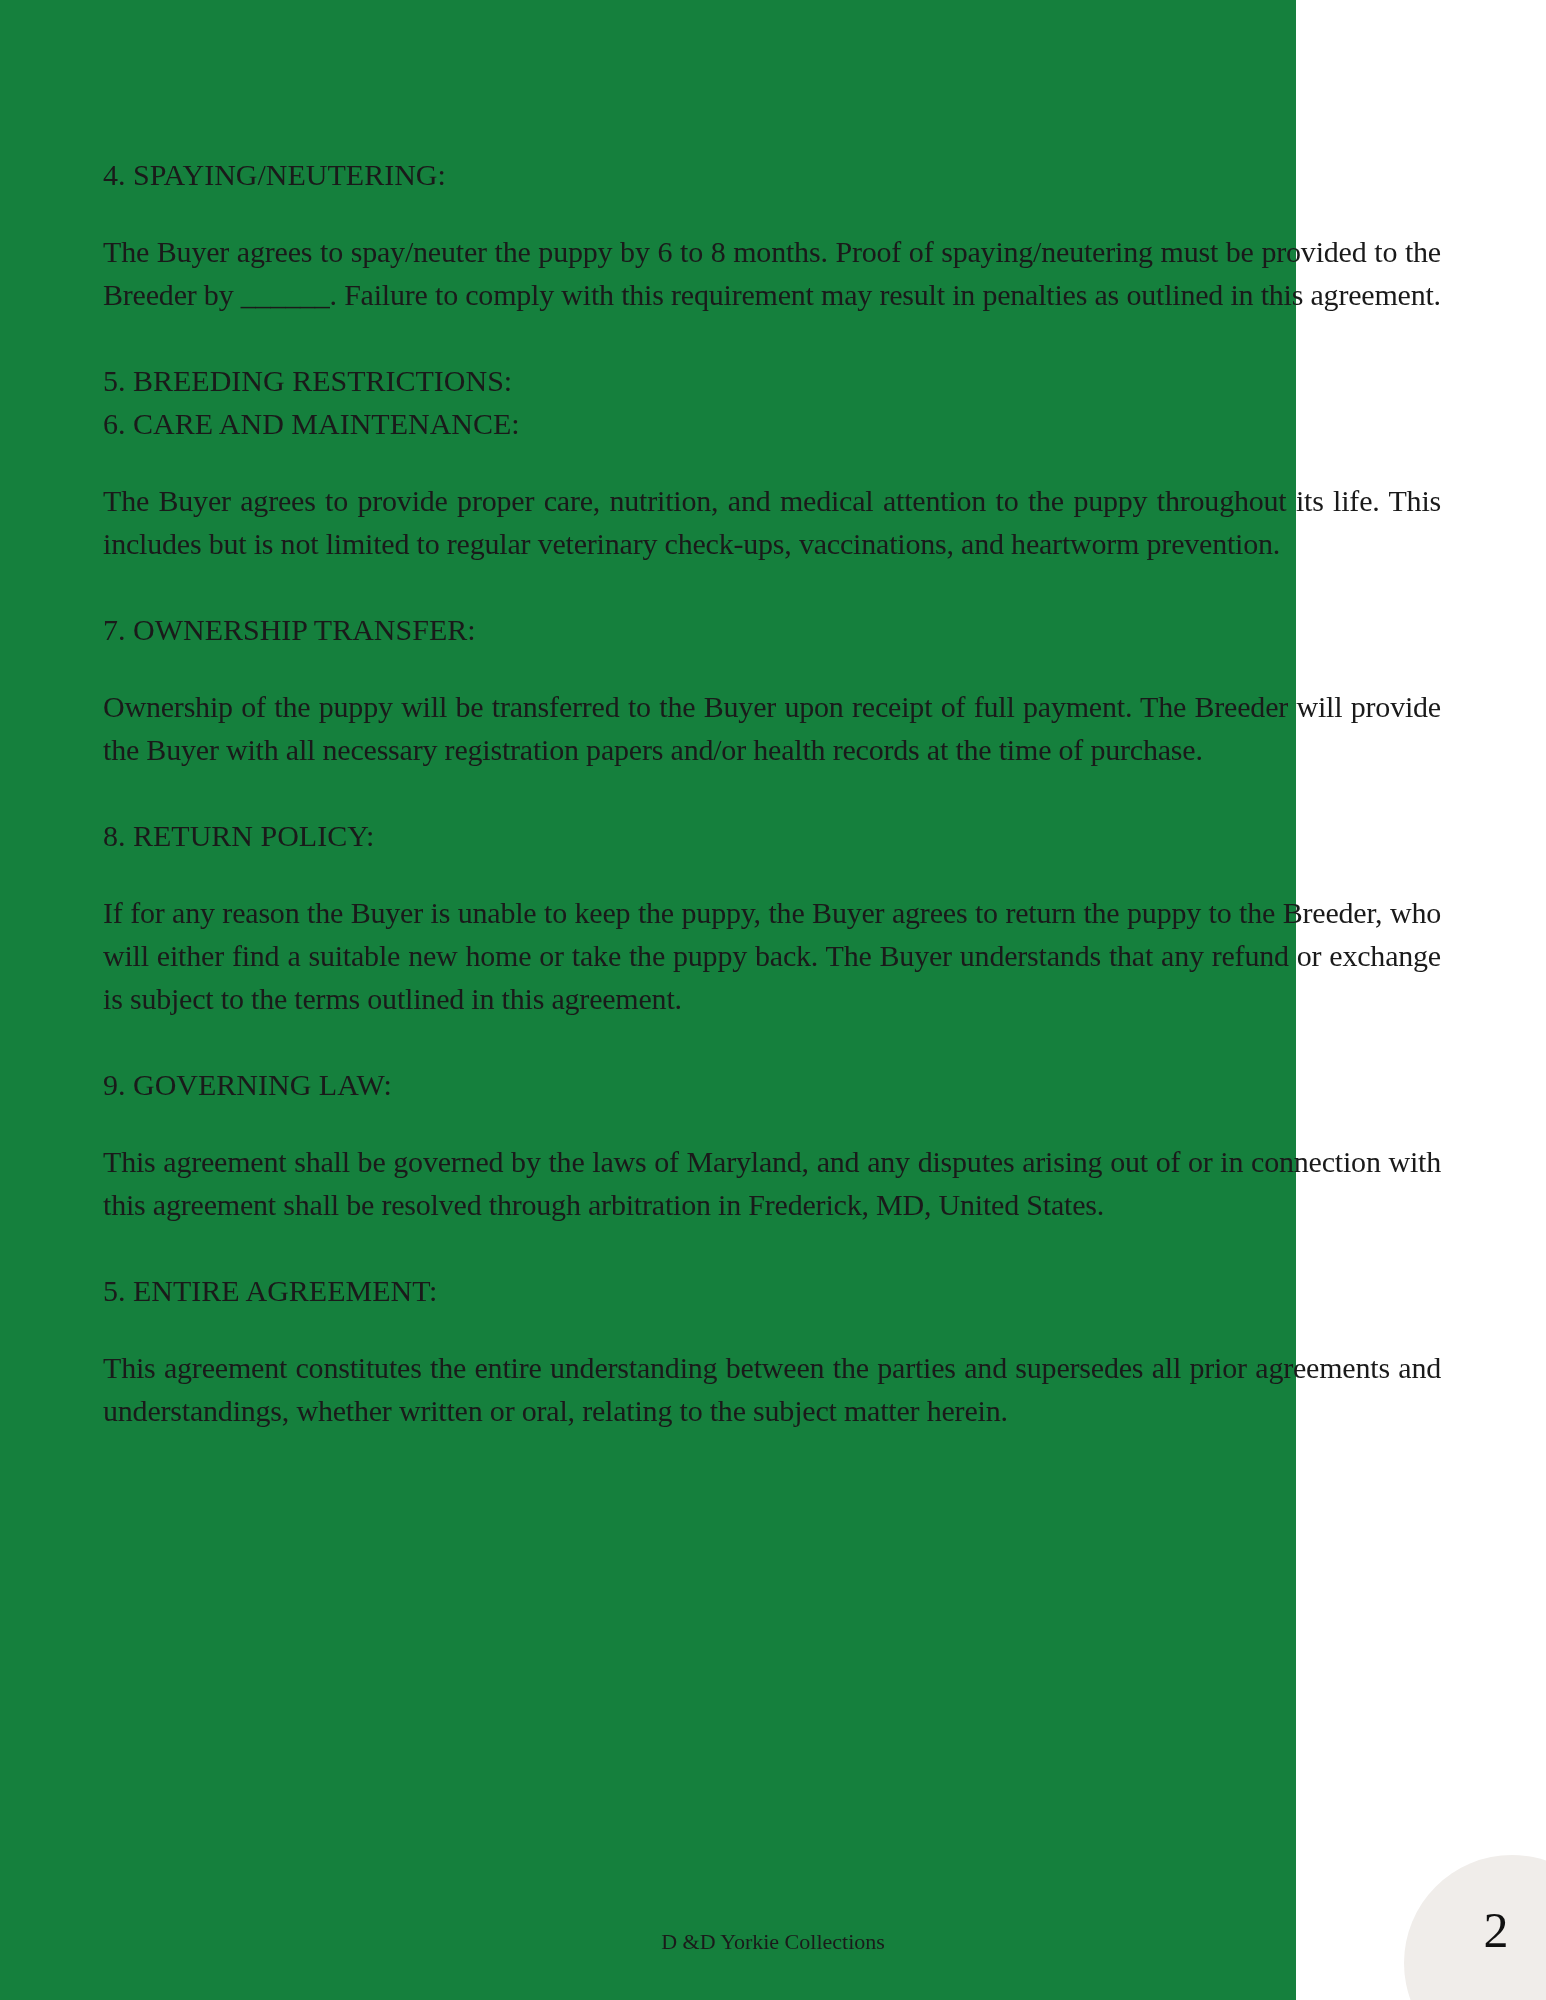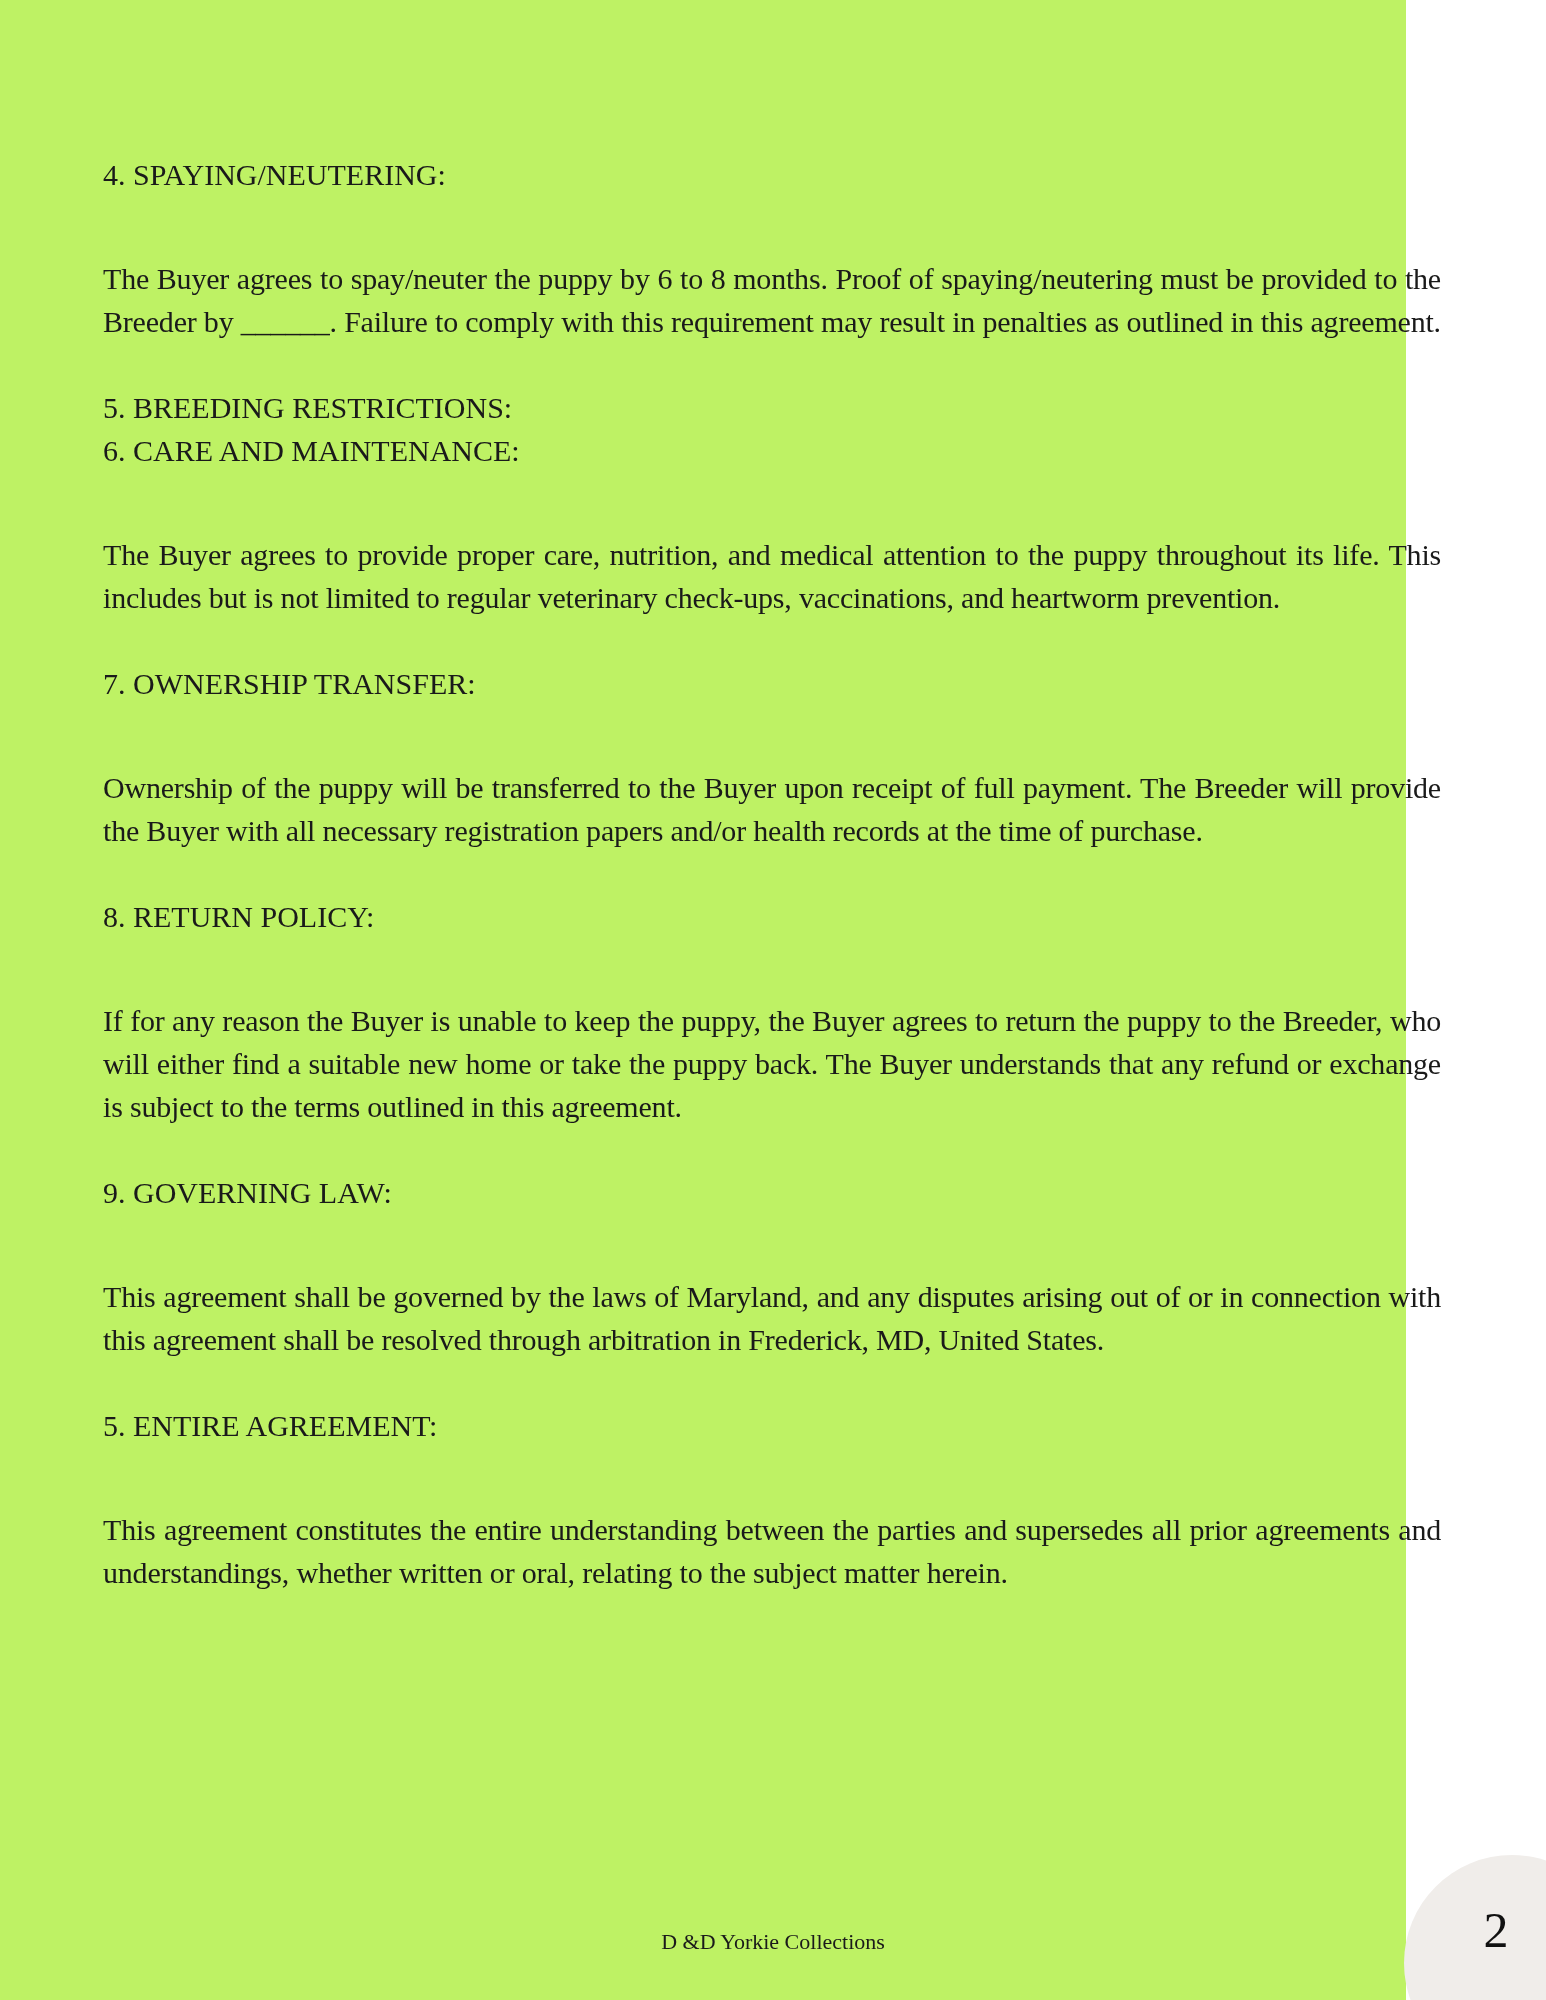--- a/index.html
+++ b/index.html
@@ -11,42 +11,42 @@
       width: 1546px;
       height: 2000px;
       position: relative;
       overflow: hidden;
       font-family: "Liberation Serif", "DejaVu Serif", serif;
       color: #1a1a1a;
     }
     .page {
       position: absolute;
       left: 0; top: 0;
-      width: 1406px;
+      width: 1296px;
       height: 2000px;
-      background: #bef264;
+      background: #15803d;
     }
     .content {
       position: absolute;
       left: 103px;
       top: 153px;
       width: 1338px;
     }
     .section-heading {
       font-size: 30px;
       line-height: 43px;
       margin: 0;
       font-weight: normal;
       letter-spacing: 0;
       white-space: nowrap;
     }
     .section-body {
       font-size: 30px;
       line-height: 43px;
-      margin: 61px 0 43px 0;
+      margin: 34px 0 43px 0;
       text-align: justify;
       text-align-last: left;
       word-spacing: 0;
       letter-spacing: -0.2px;
     }
     .footer-brand {
       position: absolute;
       left: 0;
       width: 1546px;
       top: 1922px;

